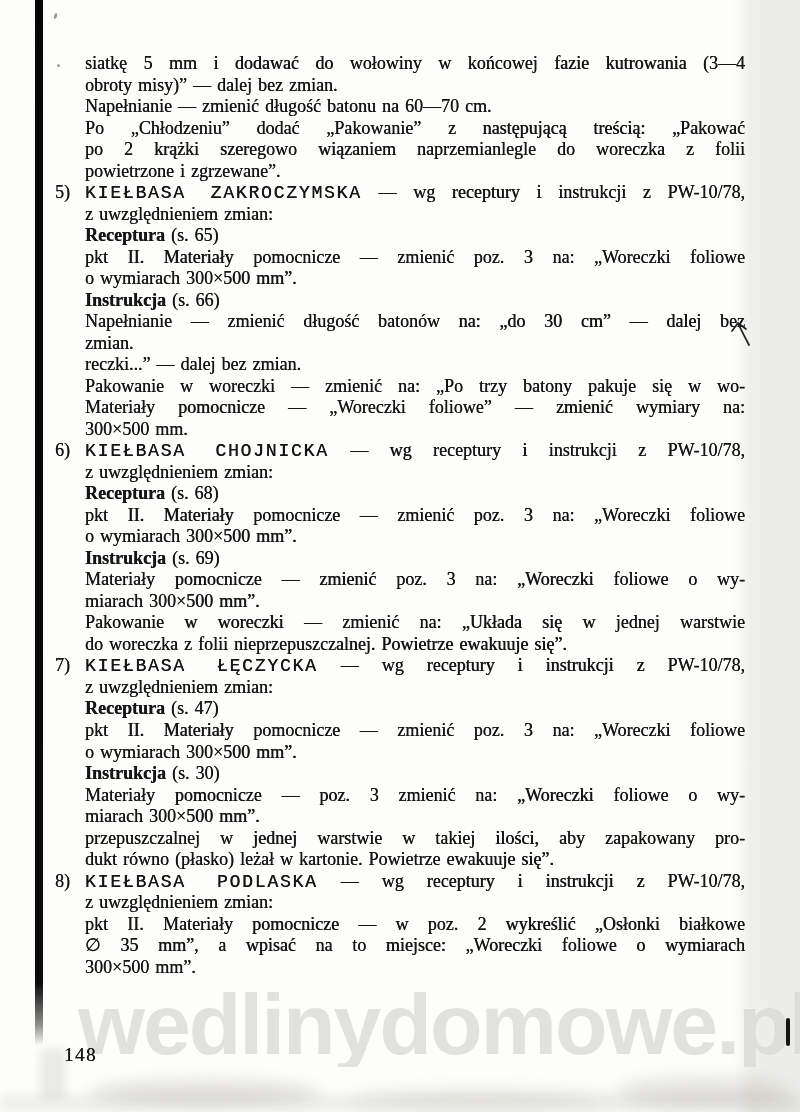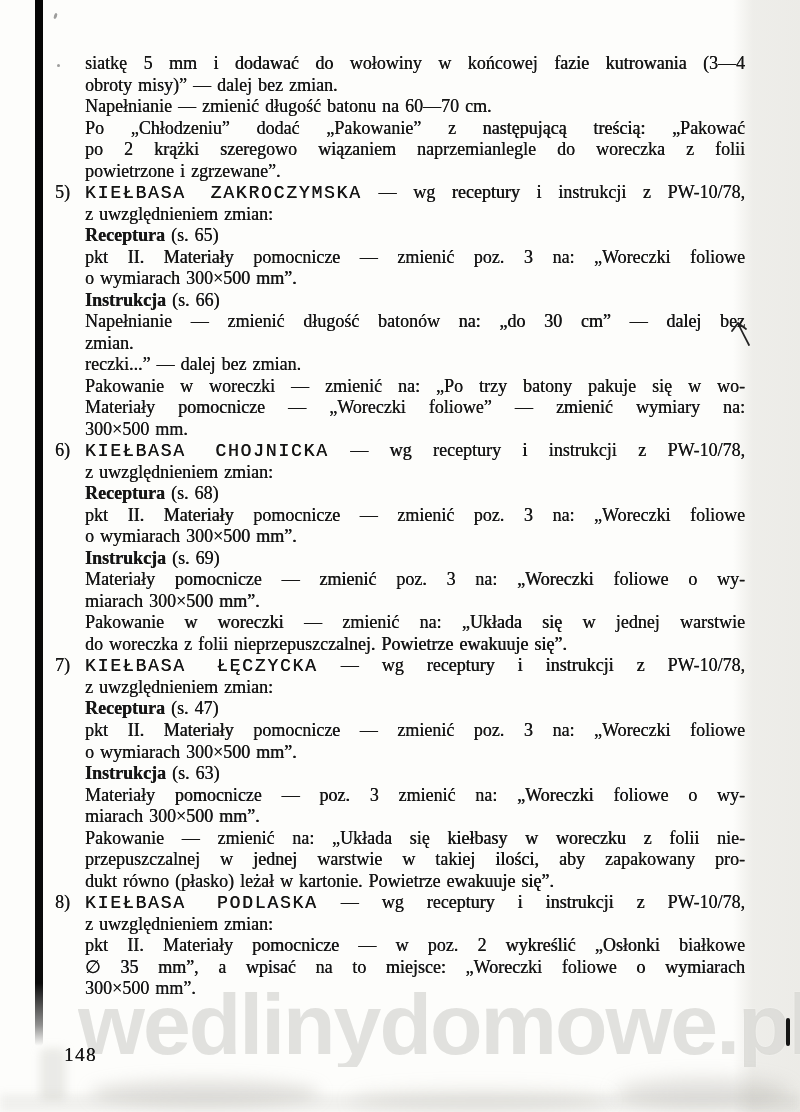--- a/index.html
+++ b/index.html
@@ -97,24 +97,23 @@
     <div class="line left"><span class="b">Instrukcja</span><span> (s. 69)</span></div>
     <div class="line just"><span>Materiały pomocnicze — zmienić poz. 3 na: „Woreczki foliowe o wy-</span></div>
     <div class="line left"><span>miarach 300×500 mm”.</span></div>
     <div class="line just"><span>Pakowanie w woreczki — zmienić na: „Układa się w jednej warstwie</span></div>
     <div class="line left"><span>do woreczka z folii nieprzepuszczalnej. Powietrze ewakuuje się”.</span></div>
     <div class="line just"><span class="linenum">7)</span><span class="caps">KIEŁBASA ŁĘCZYCKA</span><span> — wg receptury i instrukcji z PW-10/78,</span></div>
     <div class="line left"><span>z uwzględnieniem zmian:</span></div>
     <div class="line left"><span class="b">Receptura</span><span> (s. 47)</span></div>
     <div class="line just"><span>pkt II. Materiały pomocnicze — zmienić poz. 3 na: „Woreczki foliowe</span></div>
     <div class="line left"><span>o wymiarach 300×500 mm”.</span></div>
-    <div class="line left"><span class="b">Instrukcja</span><span> (s. 63)</span></div>
+    <div class="line left"><span class="b">Instrukcja</span><span> (s. 30)</span></div>
     <div class="line just"><span>Materiały pomocnicze — poz. 3 zmienić na: „Woreczki foliowe o wy-</span></div>
     <div class="line left"><span>miarach 300×500 mm”.</span></div>
-    <div class="line just"><span>Pakowanie — zmienić na: „Układa się kiełbasy w woreczku z folii nie-</span></div>
     <div class="line just"><span>przepuszczalnej w jednej warstwie w takiej ilości, aby zapakowany pro-</span></div>
     <div class="line left"><span>dukt równo (płasko) leżał w kartonie. Powietrze ewakuuje się”.</span></div>
     <div class="line just"><span class="linenum">8)</span><span class="caps">KIEŁBASA PODLASKA</span><span> — wg receptury i instrukcji z PW-10/78,</span></div>
     <div class="line left"><span>z uwzględnieniem zmian:</span></div>
     <div class="line just"><span>pkt II. Materiały pomocnicze — w poz. 2 wykreślić „Osłonki białkowe</span></div>
     <div class="line just"><span>∅ 35 mm”, a wpisać na to miejsce: „Woreczki foliowe o wymiarach</span></div>
     <div class="line left"><span>300×500 mm”.</span></div>
   </div>
 
 <div class="page-number">148</div>

